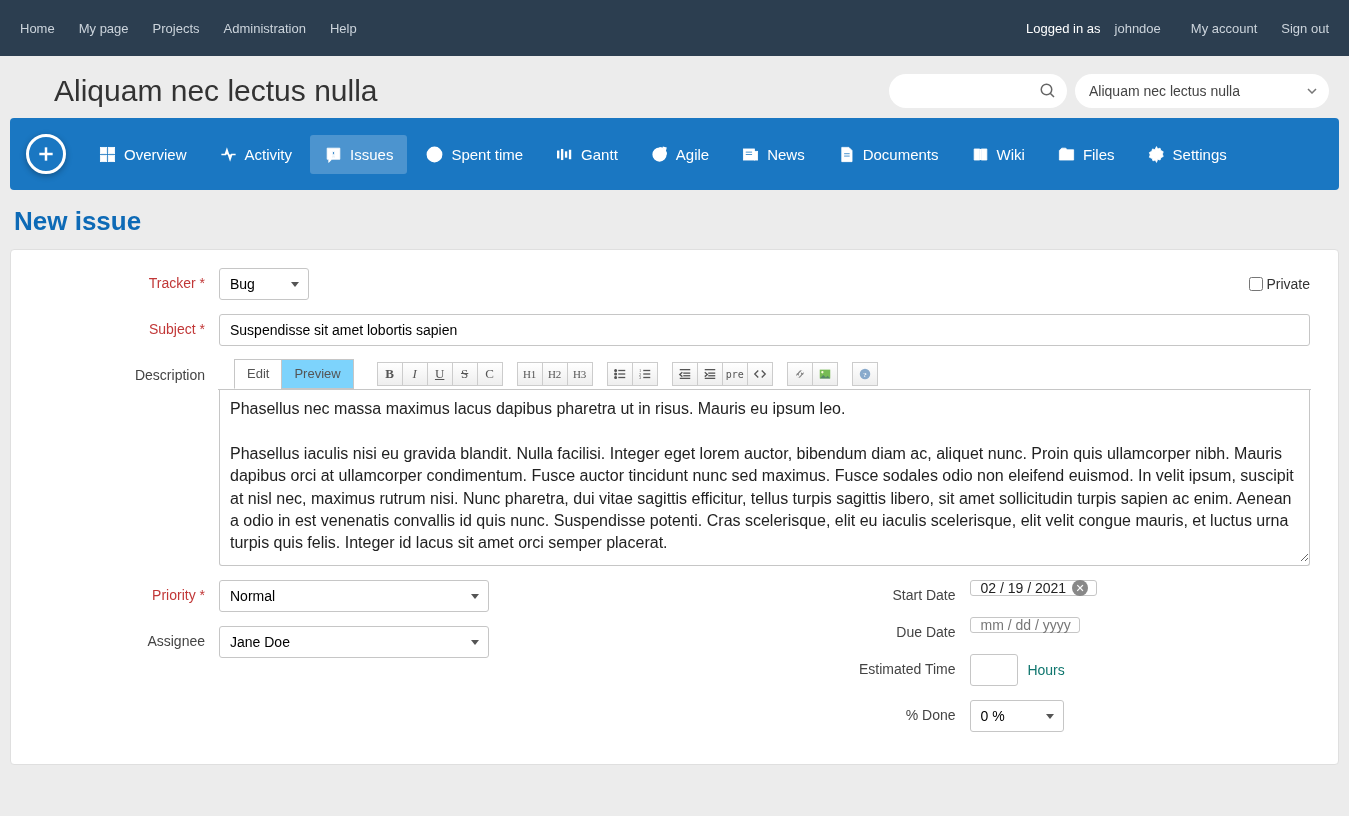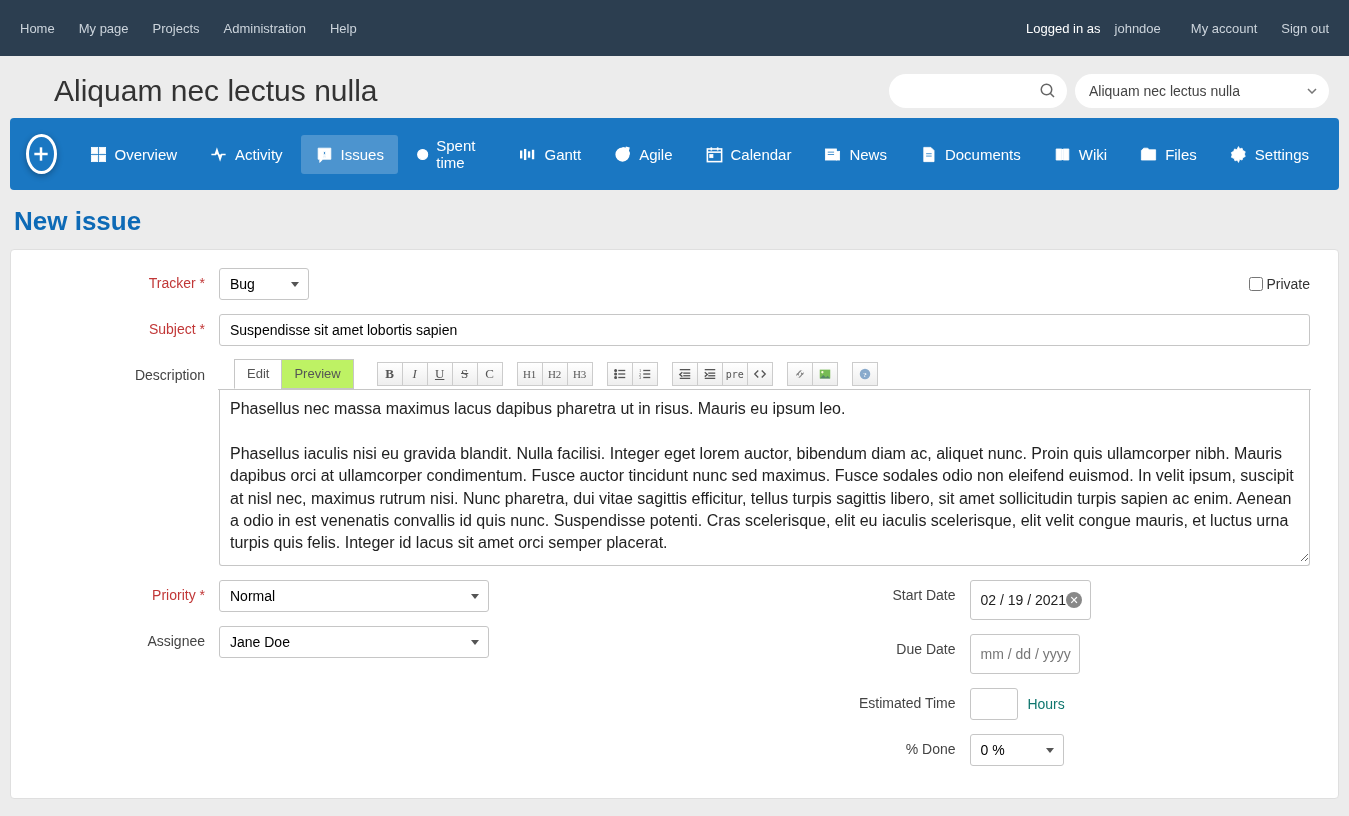--- a/index.html
+++ b/index.html
@@ -197,21 +197,21 @@
     border-radius: 3px;
   }
   .ed-tabs {
     display: flex;
     border-bottom: 1px solid var(--border);
     margin: -1px -1px 0 -1px;
     padding-left: 16px;
   }
   .ed-tab {
     border: 1px solid var(--border);
-    background: #bef264;
+    background: #7dd3fc;
     padding: 6px 12px;
     font-size: 13px;
     color: #555;
     cursor: pointer;
     margin-right: -1px;
   }
   .ed-tab.active { background: #fff; border-bottom-color: #fff;}
   .ed-toolbar {
     display: flex;
     gap: 14px;
@@ -244,22 +244,23 @@
     font-size: 16px;
     line-height: 1.4;
     outline: none;
     color: #222;
   }
   .date-wrap {
     display: inline-flex;
     align-items: center;
     border: 1px solid var(--border);
     border-radius: 3px;
-    height: 40px;
+    height: 16px;
     padding: 0 8px 0 10px;
+    gap: 6px;
     font-size: 14px;
   }
   .date-wrap .clr {
     width: 16px; height: 16px; border-radius: 50%;
     background: #888; color:#fff; display:flex; align-items:center; justify-content:center;
     font-size: 11px; cursor: pointer;
   }
   .hours-lbl { margin-left: 6px; color:#0f766e;}
 </style>
 </head>
@@ -344,30 +345,20 @@
   <div class="tab">
     <svg viewBox="0 0 24 24" fill="none" stroke-width="2">
         <circle cx="12" cy="12" r="8"></circle>
         <path d="M12 4 A8 8 0 0 1 20 12" stroke-width="3"></path>
         <polyline points="16 3 20 4 19 8"></polyline>
       </svg>
     <span>Agile</span>
   </div>
   <div class="tab">
     <svg viewBox="0 0 24 24">
-        <rect x="3" y="5" width="18" height="16" fill="none" stroke-width="2"></rect>
-        <line x1="3" y1="9" x2="21" y2="9" stroke-width="2"></line>
-        <line x1="8" y1="3" x2="8" y2="7" stroke-width="2"></line>
-        <line x1="16" y1="3" x2="16" y2="7" stroke-width="2"></line>
-        <rect x="6" y="12" width="4" height="4"></rect>
-      </svg>
-    <span>Calendar</span>
-  </div>
-  <div class="tab">
-    <svg viewBox="0 0 24 24">
         <rect x="3" y="5" width="14" height="14"></rect>
         <rect x="17" y="8" width="4" height="11"></rect>
         <line x1="6" y1="9" x2="14" y2="9" stroke="#1a77c2"></line>
         <line x1="6" y1="12" x2="14" y2="12" stroke="#1a77c2"></line>
       </svg>
     <span>News</span>
   </div>
   <div class="tab">
     <svg viewBox="0 0 24 24">
         <path d="M6 3h9l4 4v14H6z"></path>

